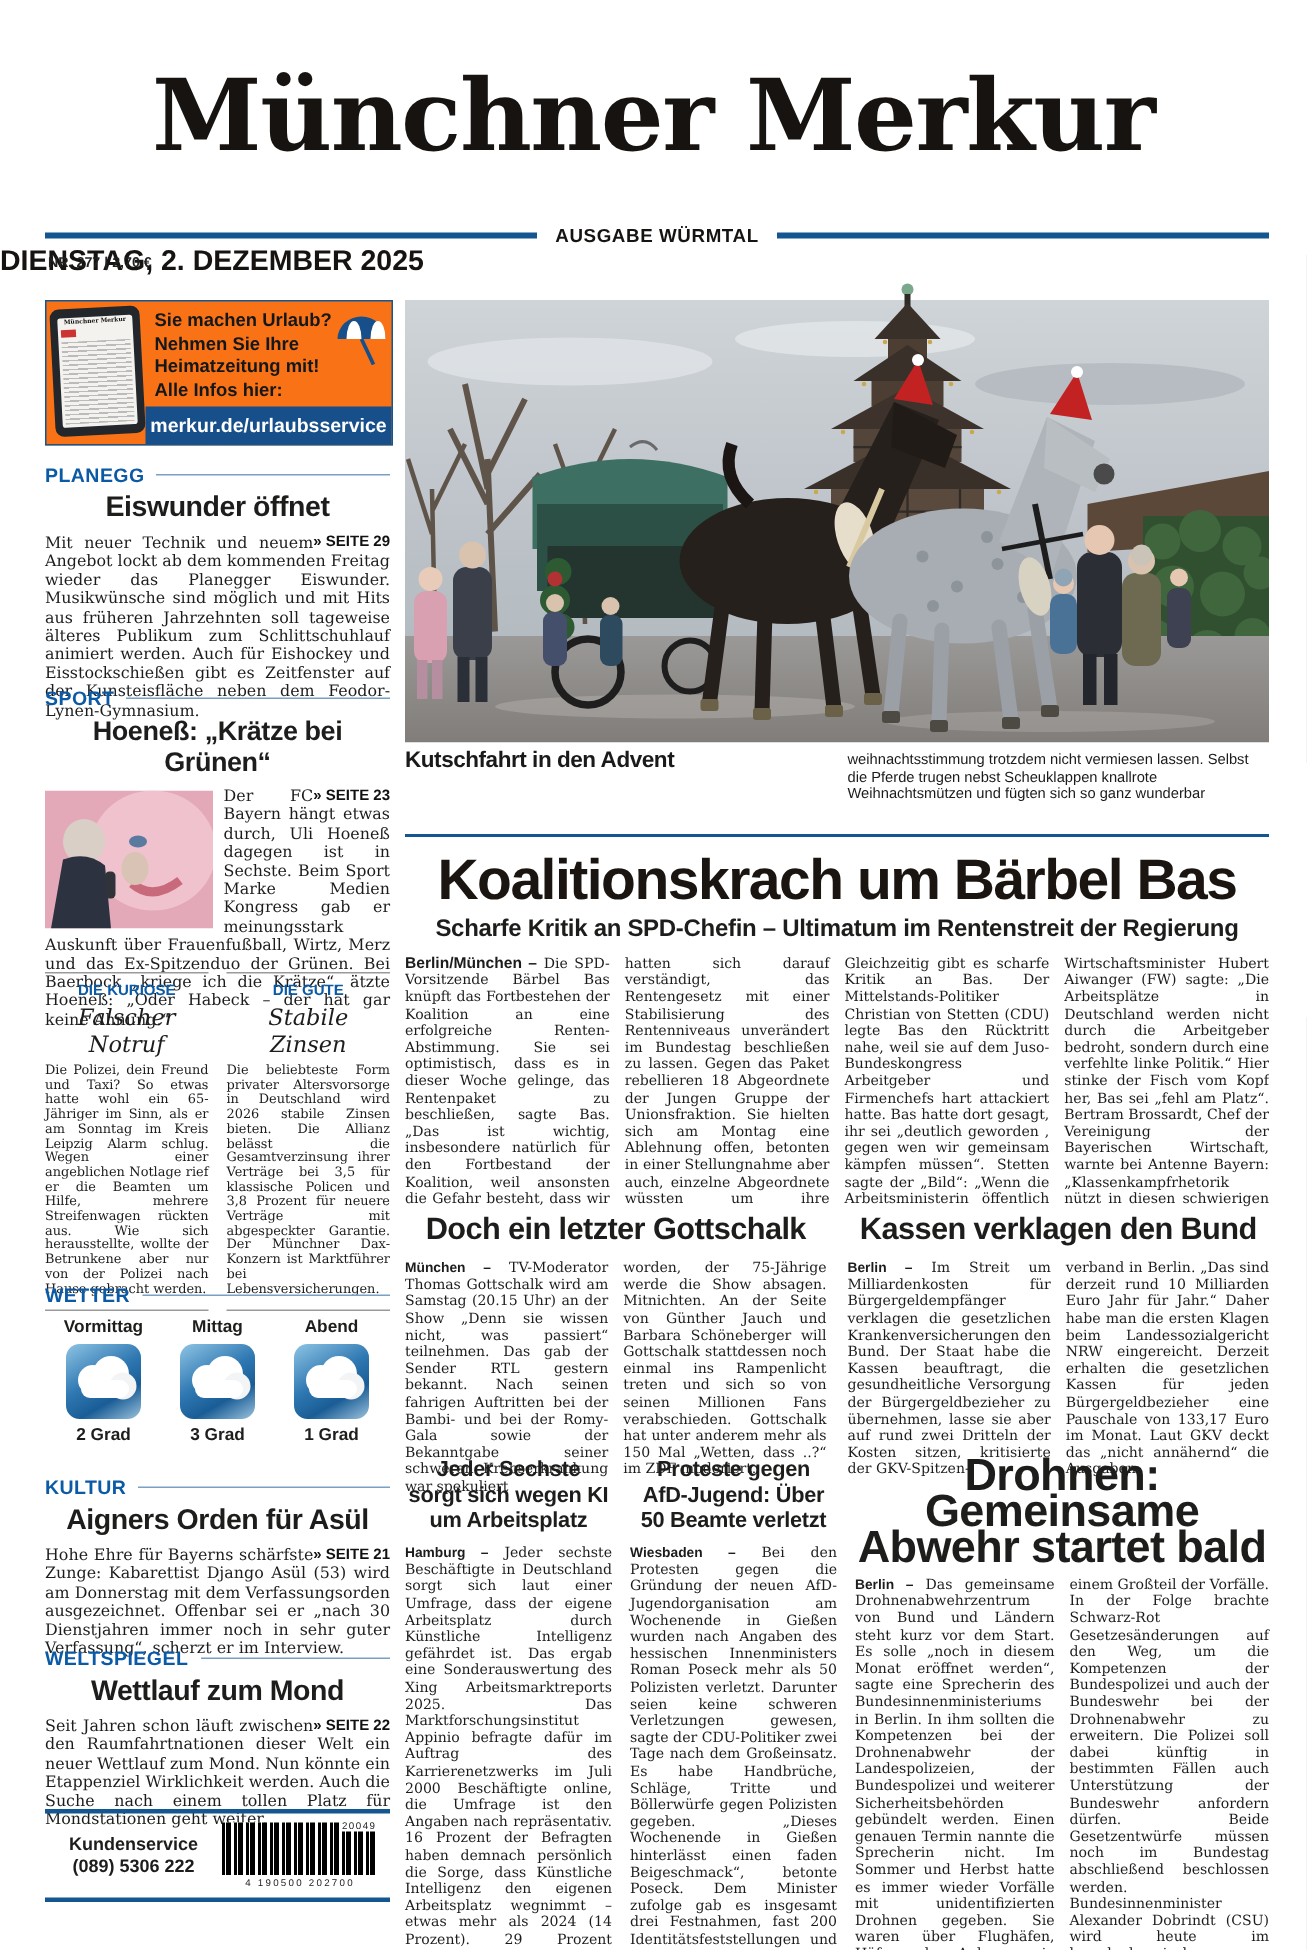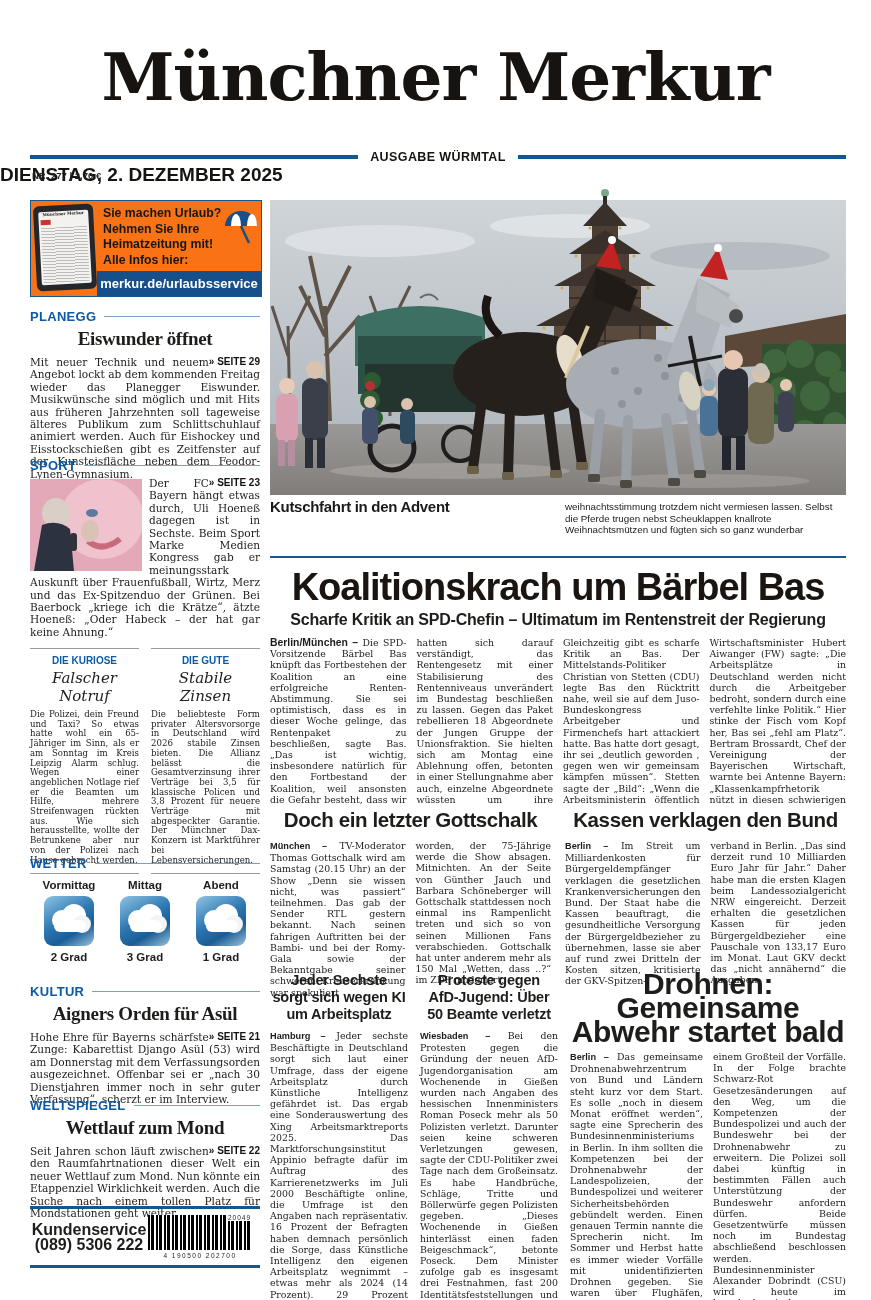--- a/index.html
+++ b/index.html
@@ -11,21 +11,21 @@
     font-family:"DejaVu Serif",serif;font-weight:700;font-size:66px;letter-spacing:-1px;color:#171310;}
   .issue{left:32px;top:170px;font-size:9.5px;font-weight:700;color:#222;}
   .edition-row{left:30px;right:25px;top:150px;display:flex;align-items:center;gap:12px;}
   .edition-row .rule{flex:1;height:4px;background:#14568f;}
   .edition-row .txt{font-weight:700;font-size:12.5px;letter-spacing:.4px;color:#171310;}
   .date-line{left:0;right:0;top:164px;text-align:left;font-weight:700;font-size:19px;color:#171310;}
   
   .seclabel{display:flex;align-items:center;gap:8px;margin-bottom:4px;}
   .seclabel .txt{color:#0b5aa5;font-weight:700;font-size:13px;letter-spacing:.3px;}
   .seclabel .rule{flex:1;height:1.5px;background:#7ba0c4;}
-  .rail-head{font-weight:700;font-size:19px;text-align:center;margin:2px 0 6px;letter-spacing:-.3px;font-family:Liberation Serif, serif;}
+  .rail-head{font-weight:700;font-size:19px;text-align:center;margin:2px 0 6px;letter-spacing:-.3px;}
   .body-rail{font-family:"DejaVu Serif",serif;font-size:10.6px;line-height:12.4px;text-align:justify;color:#1c1c1c;margin:0;}
   .body-main{font-family:"DejaVu Serif",serif;font-size:9.4px;line-height:11.2px;text-align:justify;color:#1c1c1c;margin:0;}
   .pref{float:right;font-family:"Liberation Sans",sans-serif;font-weight:700;font-size:10px;color:#111;}
   .dl{font-family:"Liberation Sans",sans-serif;font-weight:700;font-size:9.2px;}
   .dlr{font-family:"Liberation Sans",sans-serif;font-weight:700;font-size:10.4px;}
   .cols{display:flex;gap:10px;}
   .cols>div{flex:1;min-width:0;}
   
   .adbox{left:30px;top:200px;width:230px;height:95px;border:1px solid #14568f;background:#f97316;}
   .tablet{position:absolute;left:4px;top:4px;width:60px;height:85px;background:#23272b;border-radius:6px;padding:6px 5px;box-sizing:border-box;transform:rotate(-3deg);}
@@ -49,21 +49,21 @@
   
   .wrow{display:flex;justify-content:space-between;padding:4px 8px 0;}
   .witem{width:62px;text-align:center;}
   .witem .wl{font-weight:700;font-size:11.5px;margin-bottom:5px;}
   .witem .wt{font-weight:700;font-size:11.5px;margin-top:5px;}
   .wicon{width:50px;height:50px;margin:0 auto;border-radius:9px;
      background:linear-gradient(150deg,#8ec4e4 0%,#2f78b2 45%,#1a5d96 70%,#9cc3dd 100%);}
   
   .service{left:30px;top:1206px;width:230px;height:56px;border-top:3px solid #14568f;border-bottom:3px solid #14568f;
      display:flex;align-items:center;}
-  .service .stext{width:118px;text-align:center;font-weight:700;font-size:16px;line-height:15px;}
+  .service .stext{width:118px;text-align:center;font-weight:700;font-size:12px;line-height:15px;}
   .barcode{position:relative;width:104px;height:44px;background:#fff;}
   .bars{position:absolute;left:0;top:0;right:0;bottom:9px;
      background:repeating-linear-gradient(90deg,#000 0 2px,#fff 2px 3px,#000 3px 6px,#fff 6px 8px);}
   .bc-top{position:absolute;right:0;top:-1px;background:#fff;padding:0 1px;font-size:6.5px;letter-spacing:1px;}
   .bc-bot{position:absolute;left:0;right:0;bottom:0;text-align:center;font-size:6.5px;letter-spacing:1.5px;background:#fff;}
   
   .main-photo{left:270px;top:186px;width:576px;height:309px;}
   .caption{left:270px;top:501px;width:576px;display:flex;gap:14px;}
   .caption>div{flex:1;font-size:9.8px;line-height:11.6px;color:#1a1a1a;}
   .cap-title{font-weight:700;font-size:15px;letter-spacing:-.3px;margin-bottom:13px;}
@@ -120,20 +120,21 @@
       </div>
     <div class="rail-head">Eiswunder öffnet</div>
     <p class="body-rail"><span class="pref">» SEITE 29</span><span>Mit neuer Technik und neuem Angebot lockt ab dem kommenden Freitag wieder das Planegger Eiswunder. Musikwünsche sind möglich und mit Hits aus früheren Jahrzehnten soll tageweise älteres Publikum zum Schlittschuhlauf animiert werden. Auch für Eishockey und Eisstockschießen gibt es Zeitfenster auf der Kunsteisfläche neben dem Feodor-Lynen-Gymnasium.</span></p>
   </div>
 
   <div class="abs" style="left:30px;top:458px;width:230px;">
     <div class="seclabel">
         <span class="txt">SPORT</span>
         <span class="rule"></span>
       </div>
+    <div class="rail-head" style="font-size:18px;">Hoeneß: „Krätze bei Grünen“</div>
     <div>
       <svg class="sport-img" viewBox="0 0 112 92">
         <rect width="112" height="92" fill="#e3a9b8"></rect>
         <ellipse cx="72" cy="40" rx="42" ry="40" fill="#efc2ce"></ellipse>
         <ellipse cx="62" cy="34" rx="6" ry="4" fill="#5a7aa0"></ellipse>
         <path d="M58 62 Q72 74 90 60" stroke="#c96a7c" stroke-width="6" fill="none"></path>
         <ellipse cx="26" cy="34" rx="14" ry="15" fill="#d9cfc6"></ellipse>
         <path d="M12 46 Q28 40 40 50 L44 92 L4 92 Z" fill="#2c3240"></path>
         <rect x="40" y="54" width="7" height="18" rx="3" fill="#30343a"></rect>
         <ellipse cx="60" cy="52" rx="9" ry="11" fill="#d8c3b4"></ellipse>

